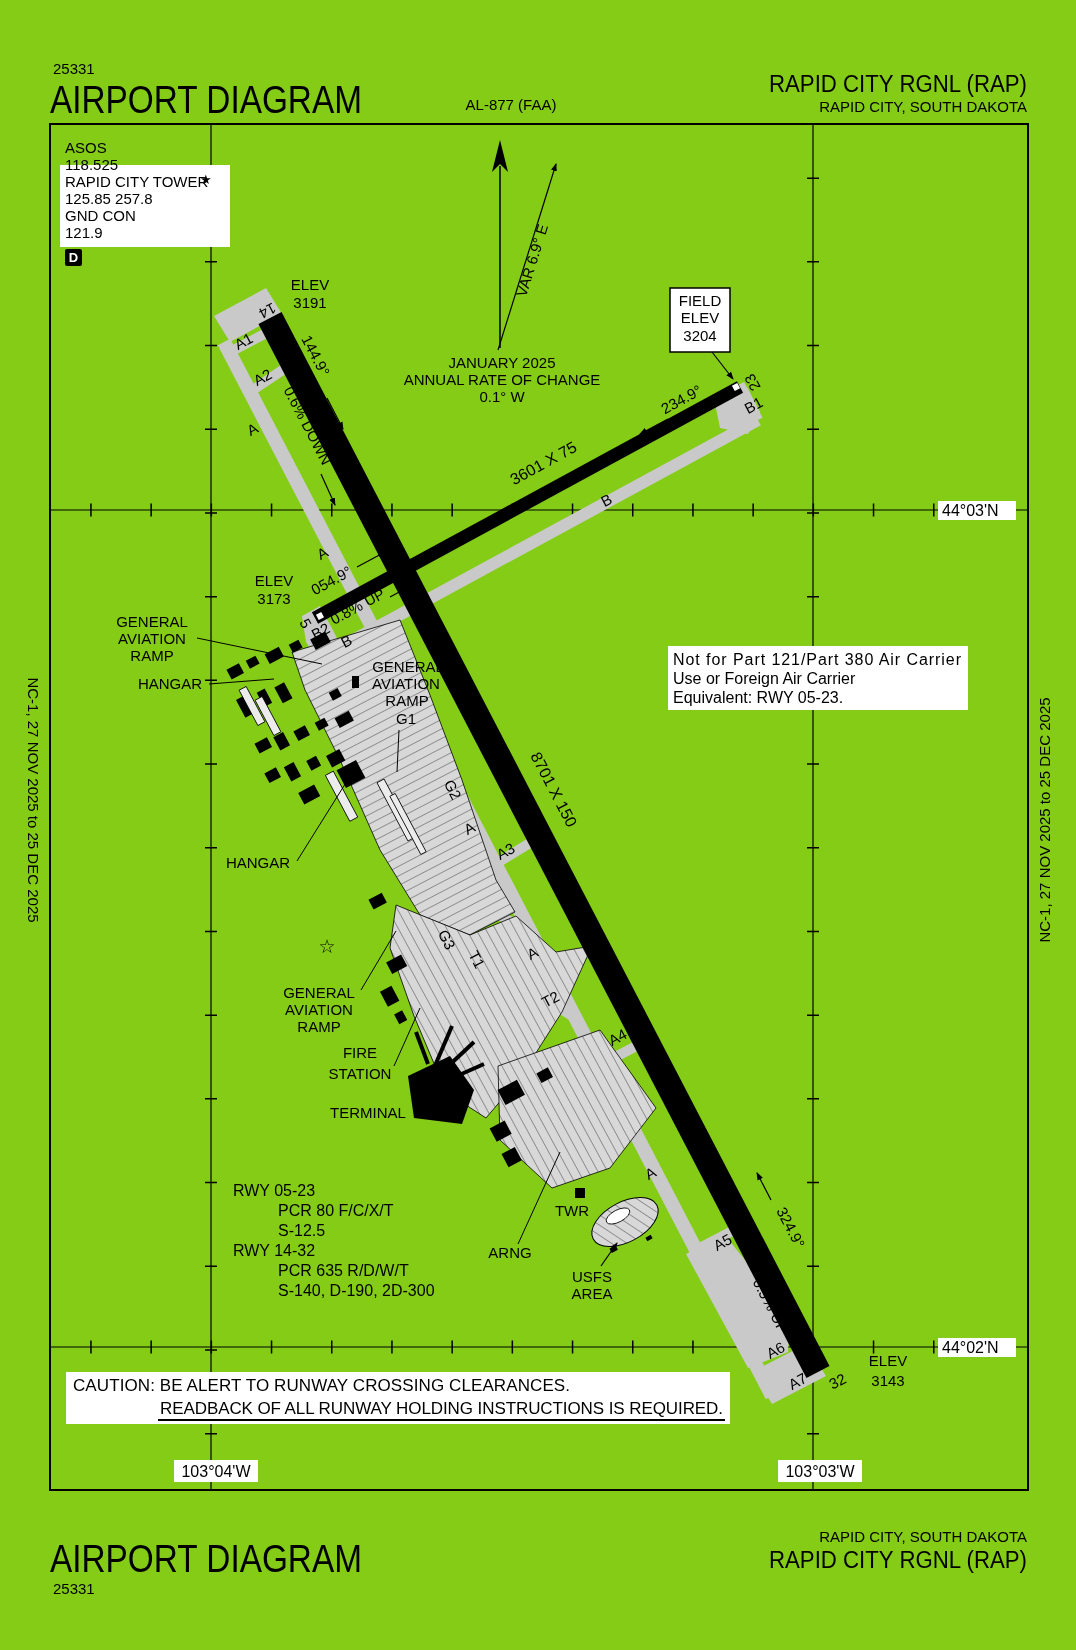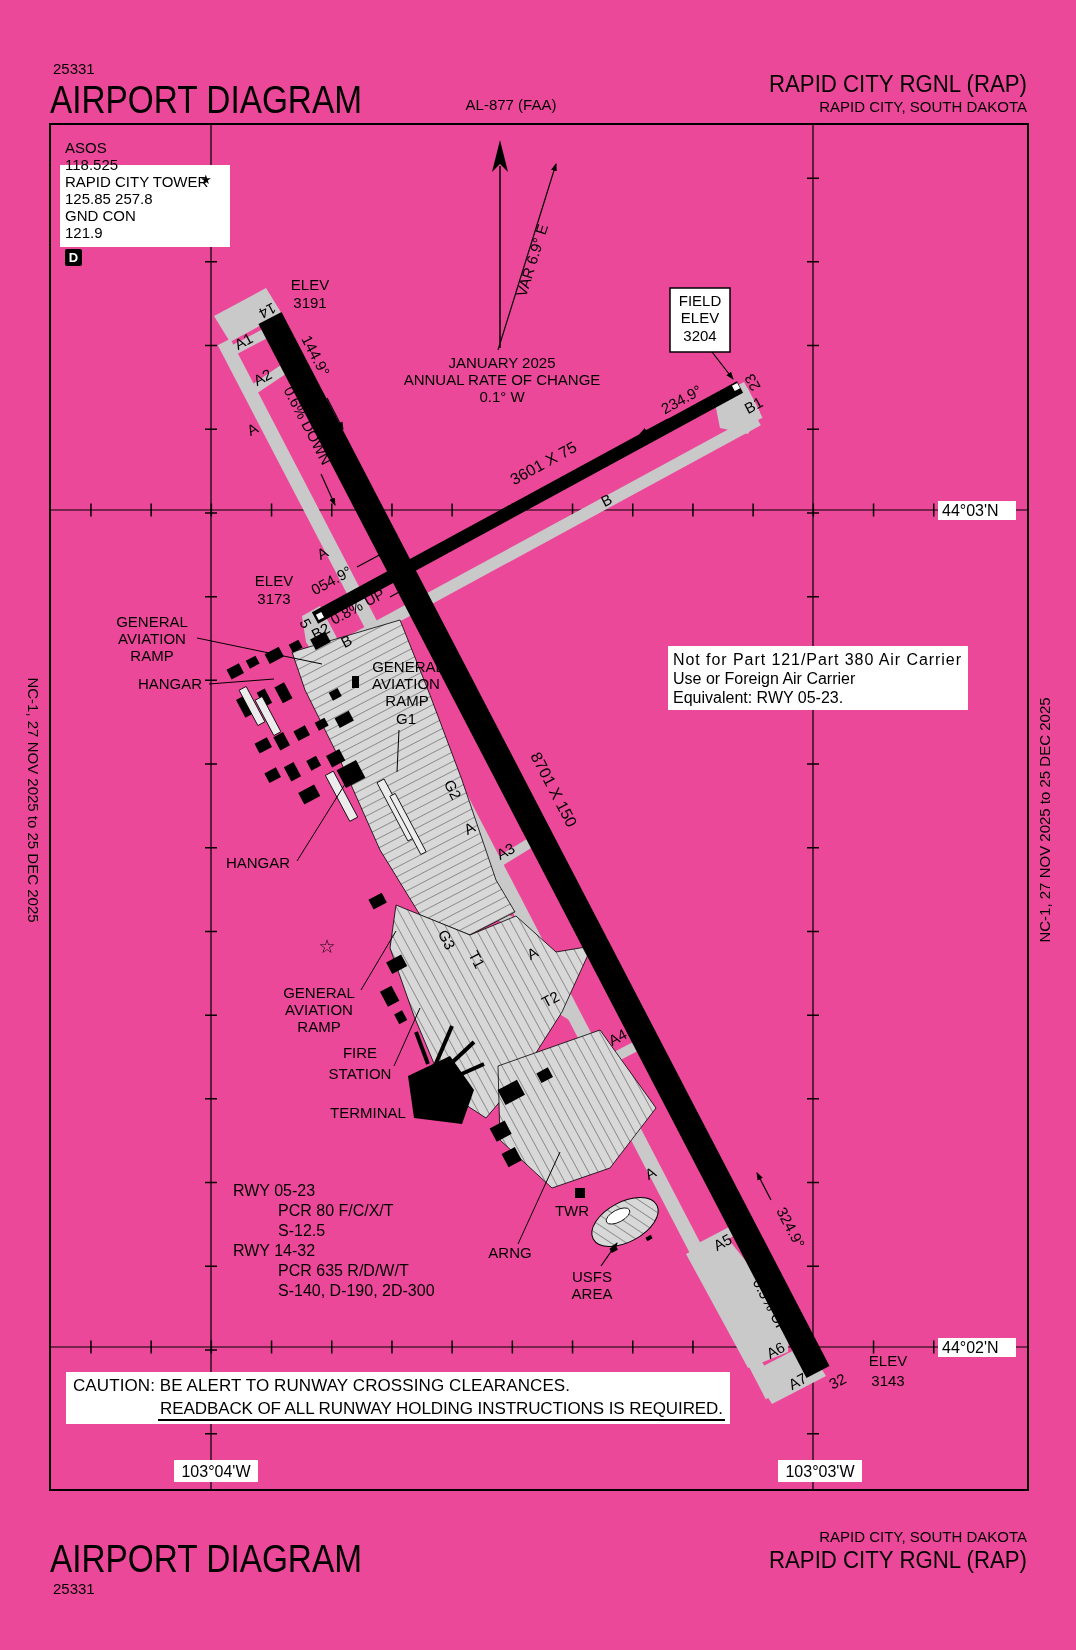--- a/index.html
+++ b/index.html
@@ -1,16 +1,16 @@
 <!DOCTYPE html>
 <html><head>
 <meta charset="utf-8">
 <style>
   html,body{margin:0;padding:0;background:#fff;}
-  #page{width:1076px;height:1650px;position:relative;background:#ec4899;}
+  #page{width:1076px;height:1650px;position:relative;background:#84cc16;}
   svg{display:block;}
   .t{font-family:"Liberation Sans","DejaVu Sans",sans-serif;fill:#000;}
   .f13{font-size:13px}.f15{font-size:15px}.f16{font-size:16px}.f17{font-size:17px}
   .f23{font-size:23px}.f38{font-size:38px}
   .mid{text-anchor:middle}.end{text-anchor:end}
   .ln{stroke:#000;fill:none}
   .pav{stroke:#c9c9c9;fill:none}
   .pavf{fill:#c9c9c9;stroke:none}
   .bld{fill:#000;stroke:none}
   .outb{fill:#ececec;stroke:#000;stroke-width:0.8}

